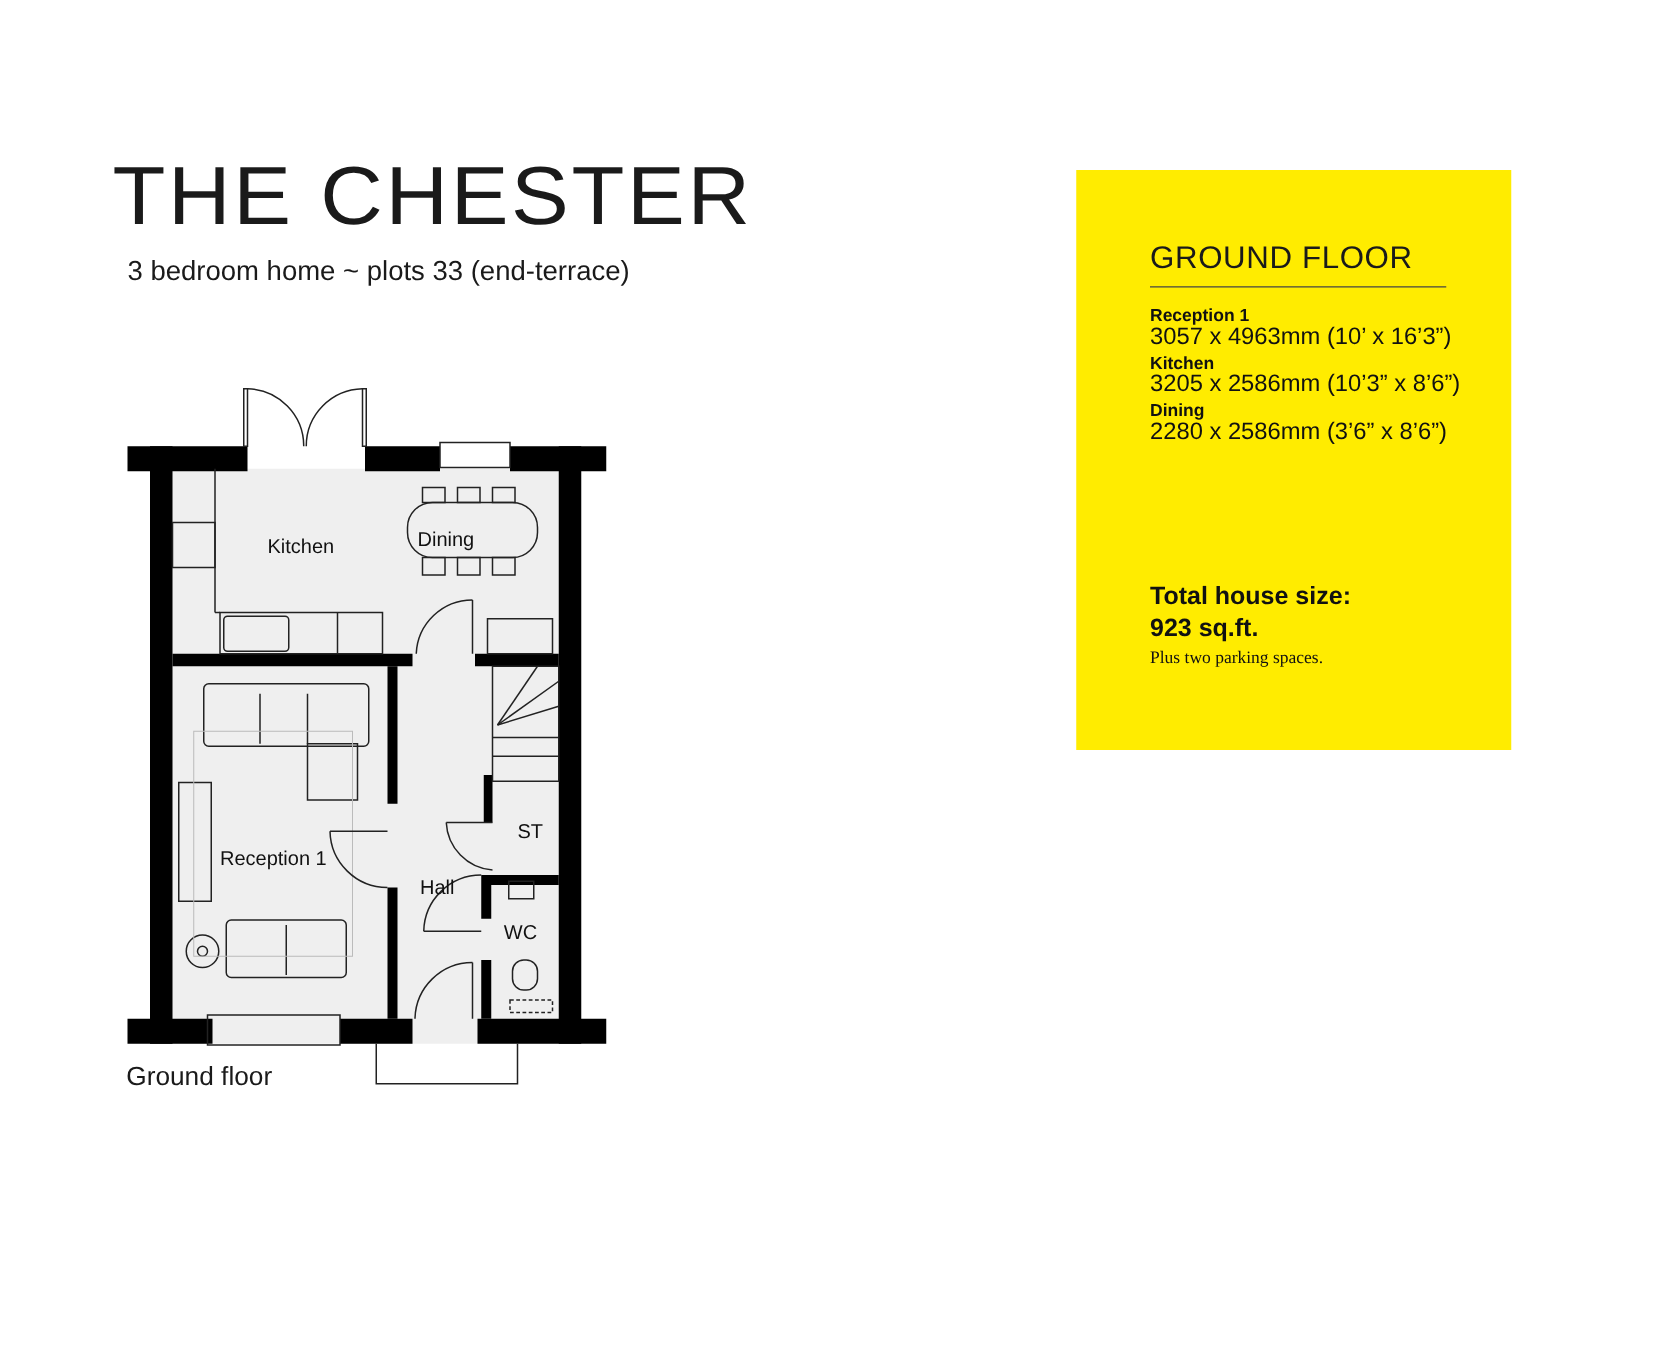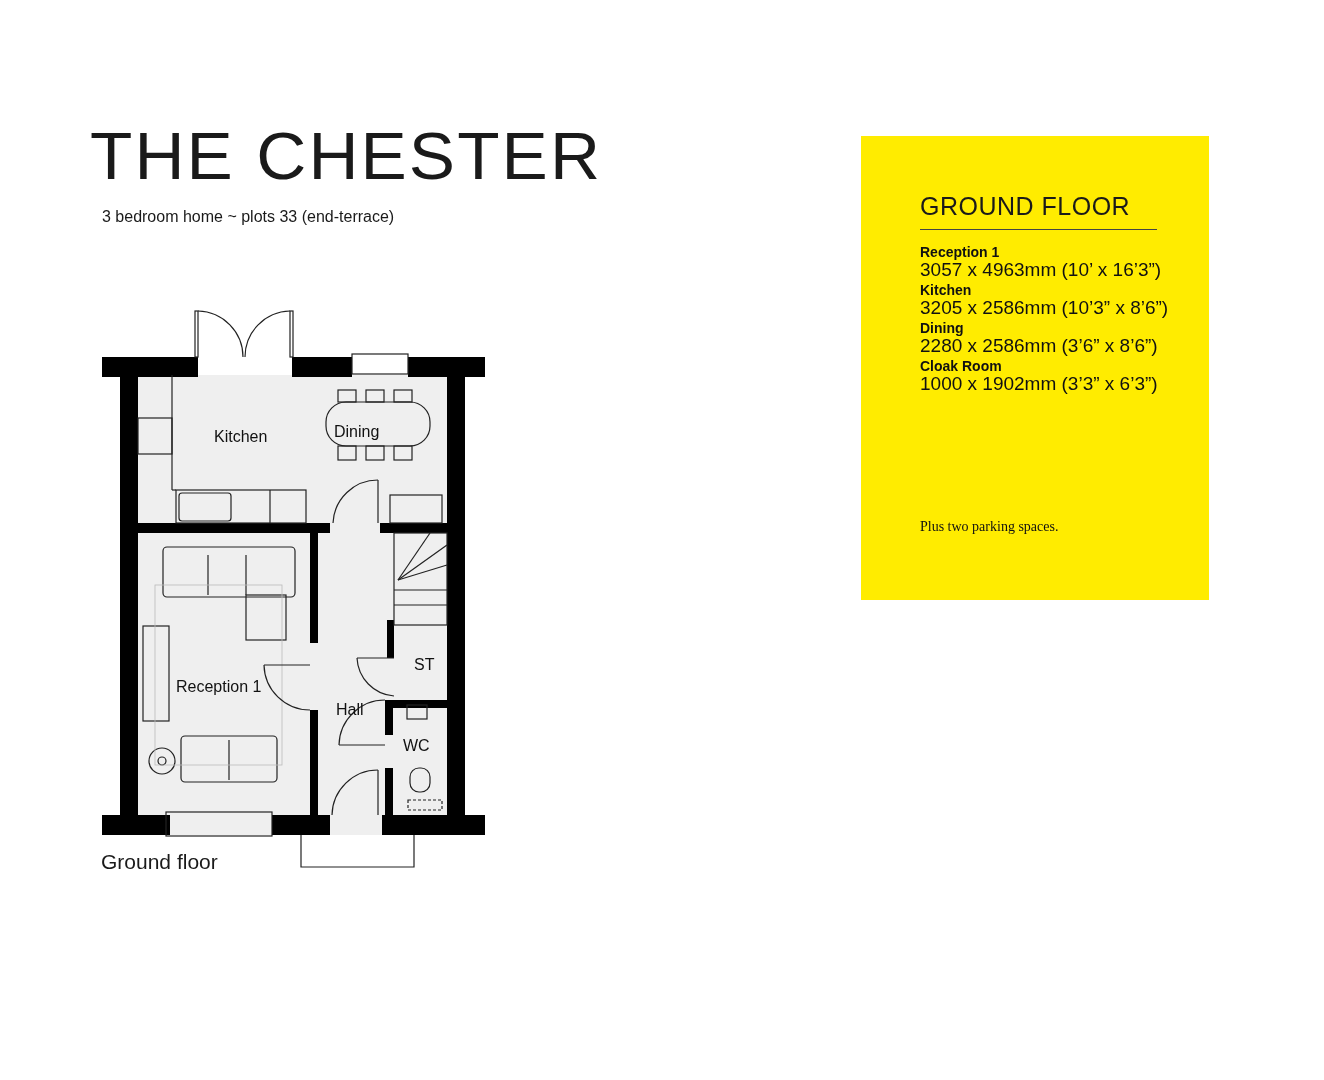--- a/index.html
+++ b/index.html
@@ -1,18 +1,18 @@
 <!DOCTYPE html>
 <html><head>
   <meta charset="utf-8">
   <style>
     html, body { margin:0; padding:0; background:#ffffff; }
     body { width:1324px; height:1080px; position:relative; overflow:hidden; font-family:"DejaVu Sans", sans-serif; color:#111; }
     .title { position:absolute; left:90px; top:118px; font-size:66px; font-weight:200; letter-spacing:2px; color:#1a1a1a; font-family:"Liberation Sans", sans-serif; transform:scaleX(1.05); transform-origin:left; }
-    .subtitle { position:absolute; left:102px; top:203px; font-size:16px; line-height:27px; color:#1a1a1a; font-family:"Liberation Sans", sans-serif; width:460px; }
+    .subtitle { position:absolute; left:102px; top:203px; font-size:22px; line-height:27px; color:#1a1a1a; font-family:"Liberation Sans", sans-serif; width:460px; }
     .plan { position:absolute; left:96px; top:300px; }
     .plan-label { position:absolute; left:101px; top:850px; font-size:21px; color:#1a1a1a; font-family:"Liberation Sans", sans-serif; }
     .panel { position:absolute; left:861px; top:136px; width:348px; height:464px; background:#ffec00; }
     .panel-head { position:absolute; left:59px; top:56px; font-size:25px; letter-spacing:0.5px; color:#1a1a1a; font-family:"Liberation Sans", sans-serif; }
     .panel-rule { position:absolute; left:59px; top:93px; width:237px; height:1px; background:#444; }
     .rooms { position:absolute; left:59px; top:108px; width:270px; }
     .room { margin-bottom:4px; }
     .room-name { font-size:14px; font-weight:bold; line-height:17px; font-family:"Liberation Sans", sans-serif; }
     .room-dim { font-size:19px; line-height:17px; font-family:"Liberation Sans", sans-serif; }
     .total { position:absolute; left:59px; top:328px; font-size:20px; font-weight:bold; line-height:26px; font-family:"Liberation Sans", sans-serif; }
@@ -136,19 +136,19 @@
       <div class="room-dim">3057 x 4963mm (10’ x 16’3”)</div>
     </div>
     <div class="room">
       <div class="room-name">Kitchen</div>
       <div class="room-dim">3205 x 2586mm (10’3” x 8’6”)</div>
     </div>
     <div class="room">
       <div class="room-name">Dining</div>
       <div class="room-dim">2280 x 2586mm (3’6” x 8’6”)</div>
     </div>
-    <div class="room">
-      <div class="room-name">Cloak Room</div>
-      <div class="room-dim">1000 x 1902mm (3’3” x 6’3”)</div>
-    </div>
+  </div>
+  <div class="total">
+    <div>Total house size:</div>
+    <div>923 sq.ft.</div>
   </div>
   <div class="extra">Plus two parking spaces.</div>
 </div>
 
 </body></html>

